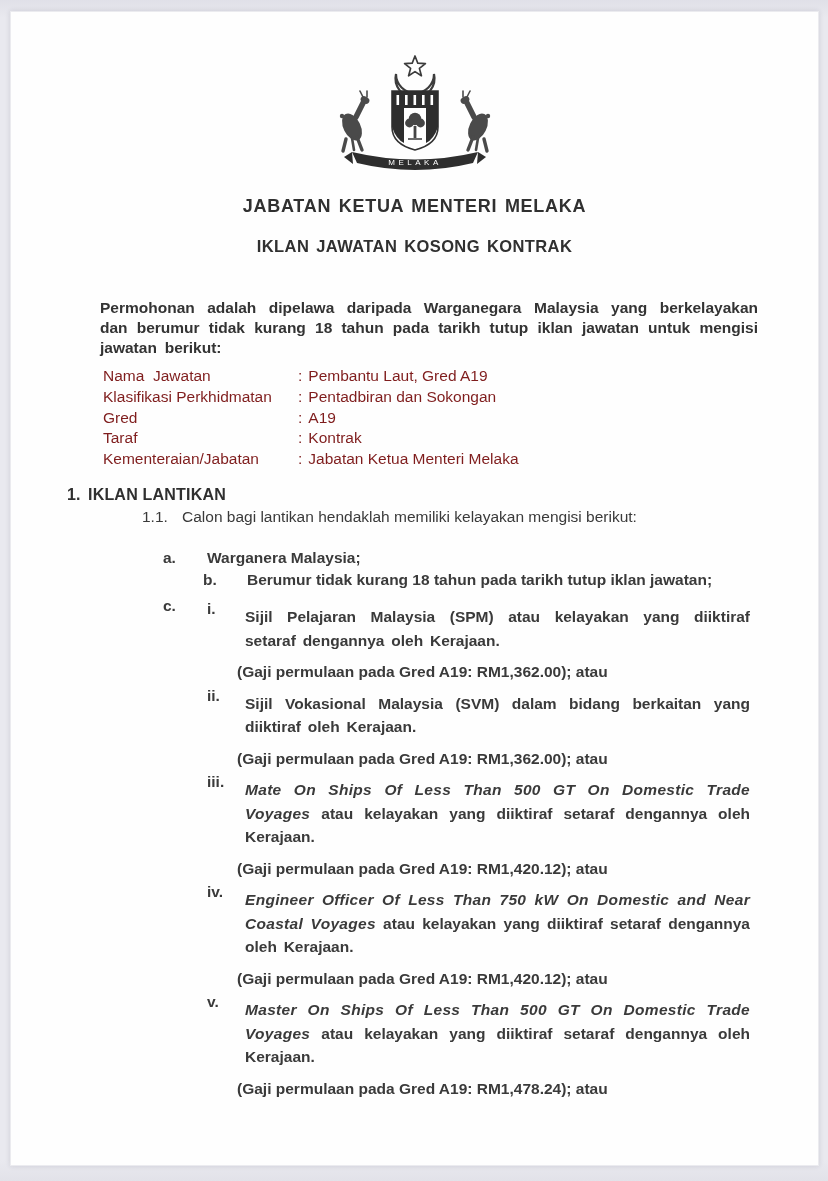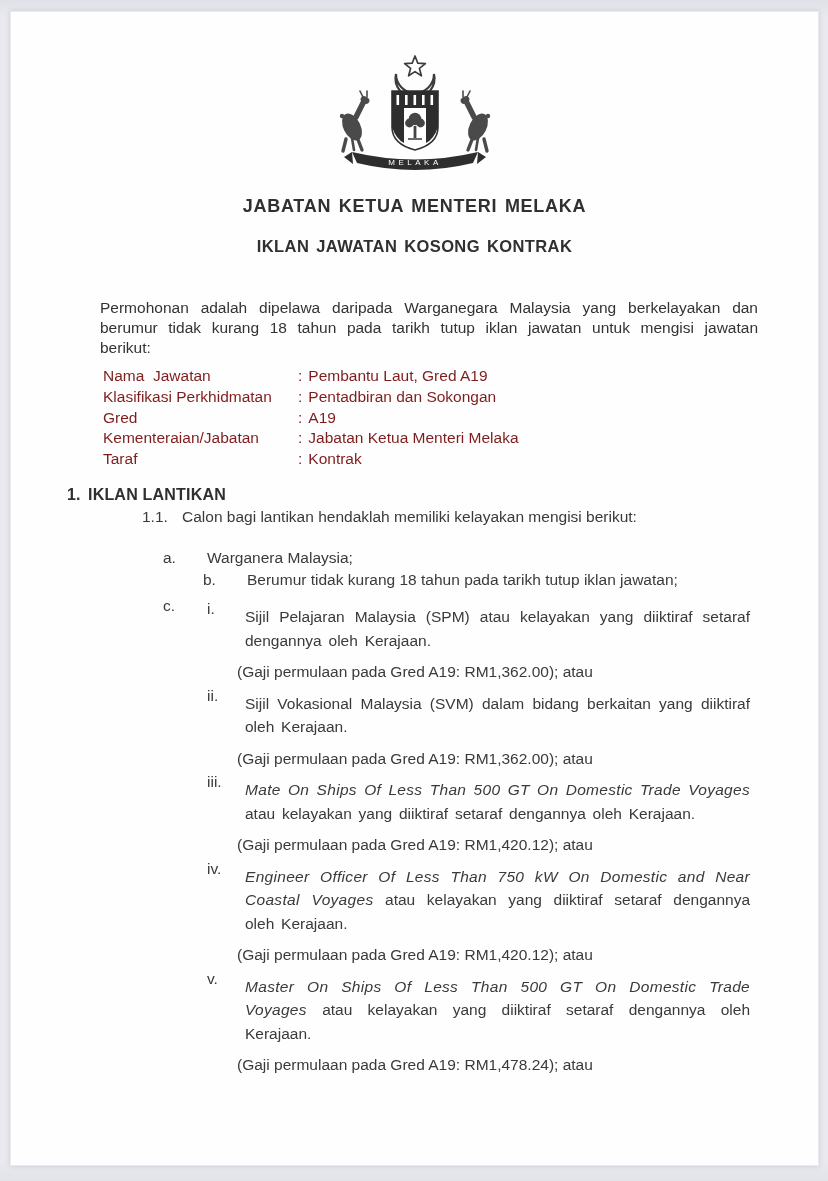--- a/index.html
+++ b/index.html
@@ -19,33 +19,33 @@
   .doc-title{
     position:absolute;top:185px;left:0;width:100%;text-align:center;
     font-weight:bold;font-size:18px;letter-spacing:.7px;color:#303030;word-spacing:2px;
   }
   .doc-subtitle{
     position:absolute;top:226px;left:0;width:100%;text-align:center;
     font-weight:bold;font-size:16.5px;letter-spacing:.4px;color:#303030;word-spacing:2px;
   }
   .intro{
     position:absolute;top:271px;left:90px;width:658px;
-    font-weight:normal;font-size:15.5px;line-height:20px;
+    font-weight:bold;font-size:15.5px;line-height:20px;
     text-align:justify;word-spacing:3.5px;color:#333;
   }
   .details{position:absolute;top:355px;left:93px;font-size:15.5px;line-height:20.8px;color:#7f1d1d;}
   .detail-row{white-space:nowrap;}
   .detail-label{display:inline-block;width:195px;white-space:pre-wrap;}
   .detail-sep{display:inline-block;}
   .detail-value{display:inline-block;margin-left:6px;}
   .sec-heading{position:absolute;top:475px;left:57px;font-weight:bold;font-size:16px;color:#2f2f2f;letter-spacing:.2px;}
   .sec-num{display:inline-block;width:21px;}
   .clause{position:absolute;top:497px;left:88px;font-size:15.5px;color:#3a3a3a;}
   .clause-num{display:inline-block;width:40px;margin-left:44px;}
-  .abc-item{position:absolute;left:153px;font-size:15.5px;color:#3a3a3a;}
+  .abc-item{position:absolute;left:153px;font-size:15.5px;color:#3a3a3a;font-weight:bold;}
   .abc-letter{display:inline-block;width:44px;}
   .item-a{top:538px;}
   .item-b{top:560px;margin-left:40px;}
   .item-c{top:586px;display:flex;width:605px;}
   .item-c .abc-letter{flex:0 0 44px;}
   .subitems{flex:1;}
   .subitem{display:flex;}
   .subitem-numeral{flex:0 0 30px;line-height:23.5px;}
   .subitem-body{width:521px;}
   .subitem-text{margin:8px;text-align:justify;line-height:23.5px;word-spacing:2.5px;}
@@ -113,24 +113,24 @@
     <div class="detail-row" data-name="table-row">
       <span class="detail-label" data-name="detail-label">Nama  Jawatan</span><span class="detail-sep" data-name="detail-separator">:</span><span class="detail-value" data-name="detail-value">Pembantu Laut, Gred A19</span>
     </div>
     <div class="detail-row" data-name="table-row">
       <span class="detail-label" data-name="detail-label">Klasifikasi Perkhidmatan</span><span class="detail-sep" data-name="detail-separator">:</span><span class="detail-value" data-name="detail-value">Pentadbiran dan Sokongan</span>
     </div>
     <div class="detail-row" data-name="table-row">
       <span class="detail-label" data-name="detail-label">Gred</span><span class="detail-sep" data-name="detail-separator">:</span><span class="detail-value" data-name="detail-value">A19</span>
     </div>
     <div class="detail-row" data-name="table-row">
-      <span class="detail-label" data-name="detail-label">Kementeraian/Jabatan</span><span class="detail-sep" data-name="detail-separator">:</span><span class="detail-value" data-name="detail-value">Jabatan Ketua Menteri Melaka</span>
+      <span class="detail-label" data-name="detail-label">Taraf</span><span class="detail-sep" data-name="detail-separator">:</span><span class="detail-value" data-name="detail-value">Kontrak</span>
     </div>
     <div class="detail-row" data-name="table-row">
-      <span class="detail-label" data-name="detail-label">Taraf</span><span class="detail-sep" data-name="detail-separator">:</span><span class="detail-value" data-name="detail-value">Kontrak</span>
+      <span class="detail-label" data-name="detail-label">Kementeraian/Jabatan</span><span class="detail-sep" data-name="detail-separator">:</span><span class="detail-value" data-name="detail-value">Jabatan Ketua Menteri Melaka</span>
     </div>
   </div>
 
   <div class="sec-heading" data-name="section-1-heading">
     <span class="sec-num" data-name="section-number">1.</span><span data-name="section-title">IKLAN LANTIKAN</span>
   </div>
 
   <div class="clause" data-name="clause-1-1">
     <span class="clause-num" data-name="clause-number">1.1.</span><span data-name="clause-text">Calon bagi lantikan hendaklah memiliki kelayakan mengisi berikut:</span>
   </div>

